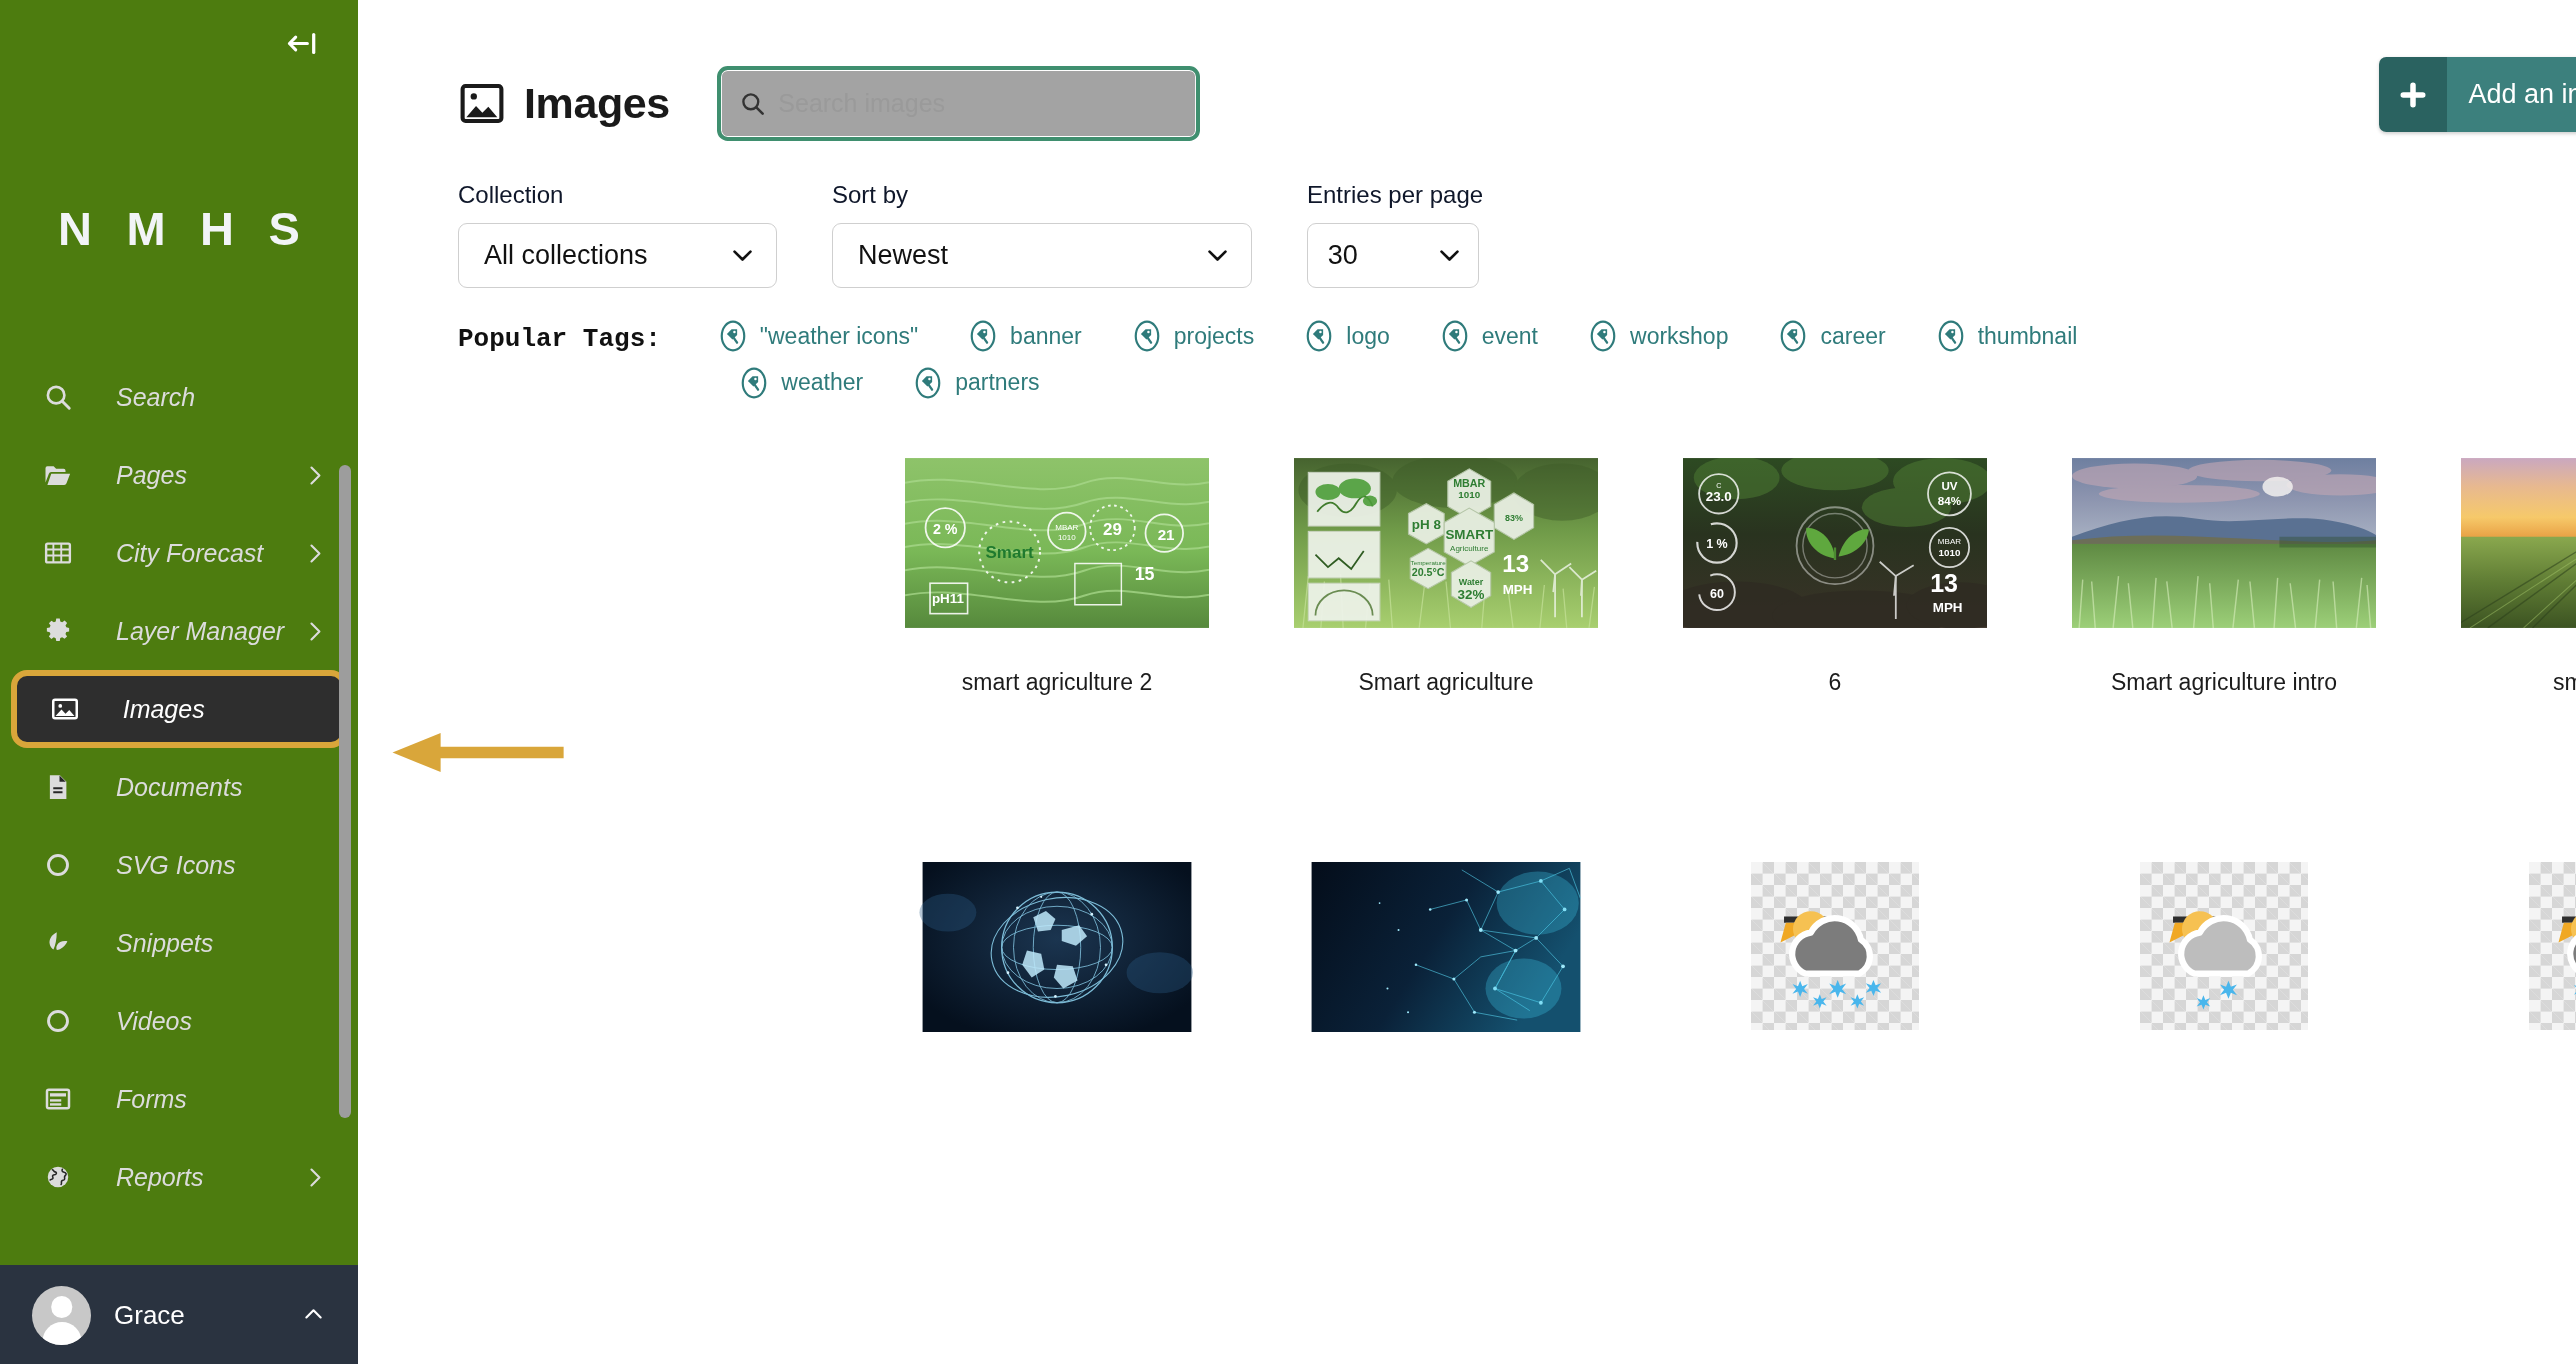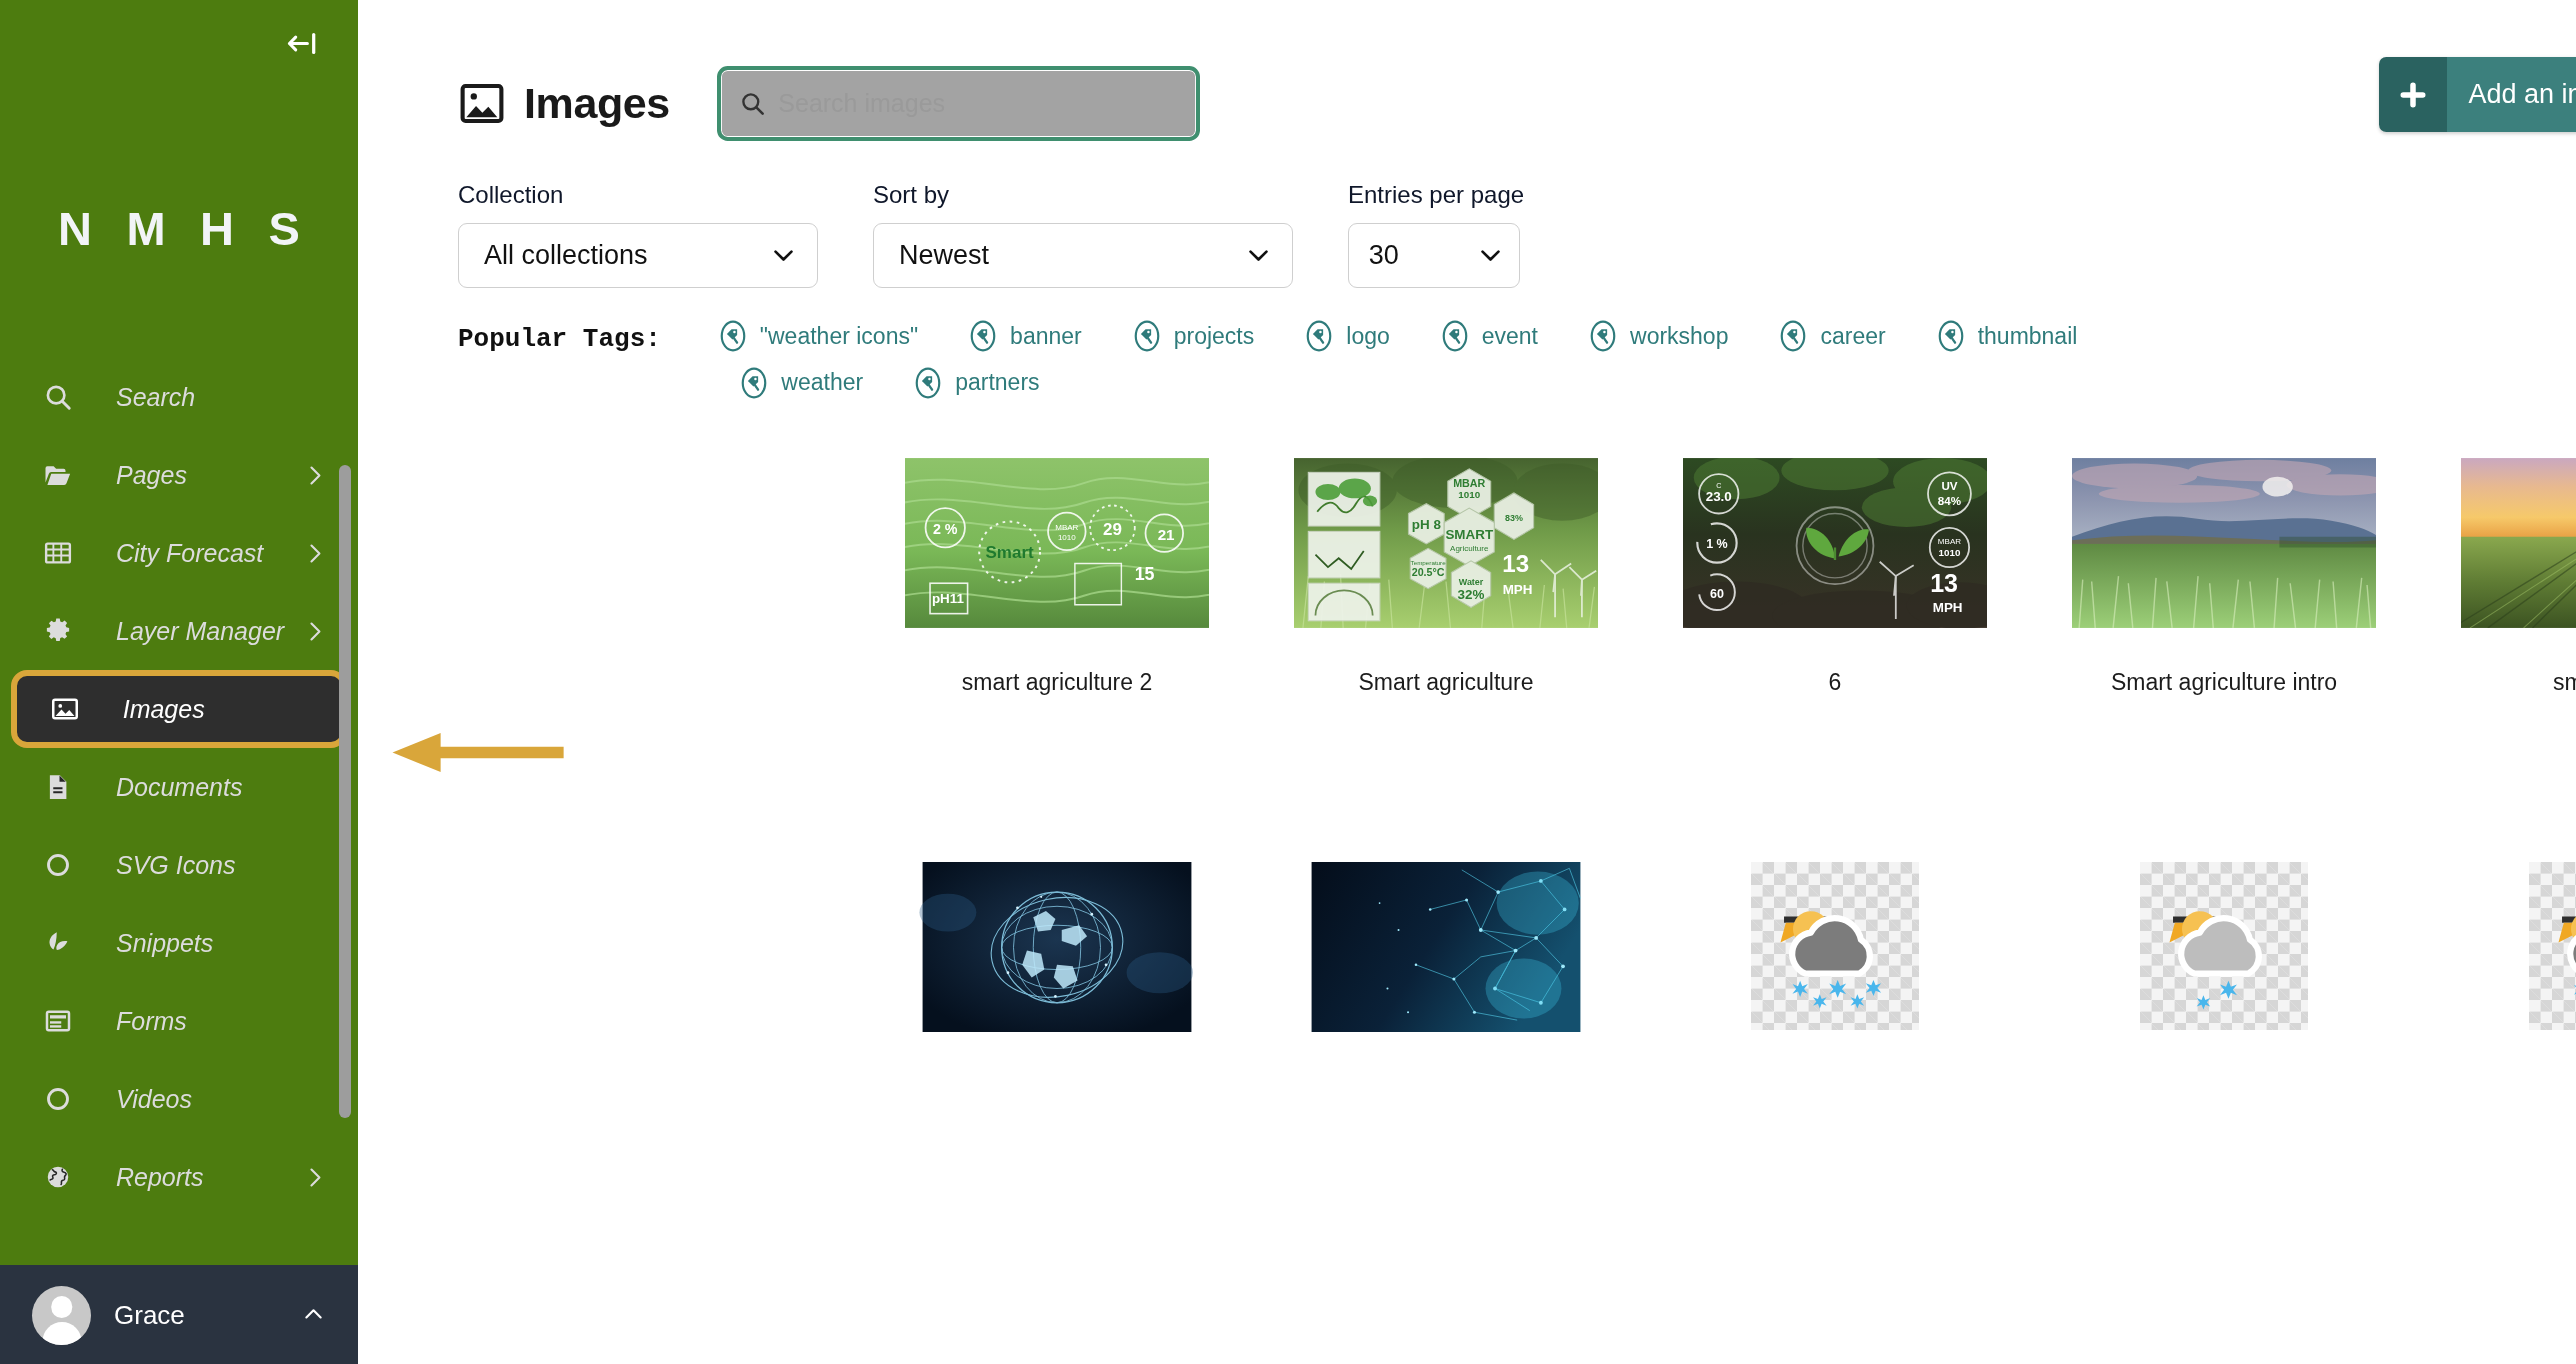--- a/index.html
+++ b/index.html
@@ -149,21 +149,21 @@
   .filters { display: flex; padding: 29px 0 0 100px; gap: 0; }
   .fgroup { margin-right: 55px; }
   .fgroup.epp { margin-right: 0; }
   .flabel { font-size: 24px; color: #0f172a; margin-bottom: 14.3px; }
   .fselect {
     height: 65px; border: 1.8px solid #cfcfcf; border-radius: 9px;
     background: #fff; display: flex; align-items: center;
     justify-content: space-between; padding: 0 21.5px 0 25px;
     font-size: 27px; color: #111; cursor: pointer;
   }
-  .fselect.collection { width: 360px; }
+  .fselect.collection { width: 319px; }
   .fselect.sortby { width: 420px; }
   .fselect.entries { width: 172px; padding: 0 16px 0 19.7px; }
   .fselect .cv { width: 25px; height: 25px; margin-left: 16px; flex:0 0 25px;
     display:flex;align-items:center;justify-content:center;}
 
   
   .tags-row {
     display: flex; align-items: flex-start;
     padding: 30px 0 0 100px;
   }
@@ -325,36 +325,36 @@
               <path d="M11 3.4c-4.5 2.3-6.4 6-5.6 9.6.4 2 1.8 3.6 3 4.1 1.5-3.2 2.6-8 2.6-13.7z"></path>
               <path d="M19.5 10.5c-3.9-.6-6.9.7-8.2 3-.8 1.4-.8 3.1-.2 4.1 3.2-.4 6.9-3.3 8.4-7.1z"></path>
             </svg>
         </span>
         <span class="lbl">Snippets</span>
       </div>
 
       <div class="nav-item">
         <span class="ico">
           <svg width="30" height="30" viewBox="0 0 24 24">
+              <circle cx="12" cy="12" r="7.6" stroke="#dcdcdc" stroke-width="2.3" fill="none"></circle>
+            </svg>
+        </span>
+        <span class="lbl">Videos</span>
+      </div>
+
+      <div class="nav-item">
+        <span class="ico">
+          <svg width="30" height="30" viewBox="0 0 24 24">
               <rect x="3.2" y="4.6" width="17.6" height="14.8" rx="1.4" stroke="#dcdcdc" stroke-width="2" fill="none"></rect>
               <rect x="5.6" y="7.4" width="12.8" height="2.6" fill="#dcdcdc"></rect>
               <rect x="5.6" y="12.2" width="9" height="1.9" fill="#dcdcdc"></rect>
               <rect x="5.6" y="15.4" width="9" height="1.9" fill="#dcdcdc"></rect>
             </svg>
         </span>
         <span class="lbl">Forms</span>
-      </div>
-
-      <div class="nav-item">
-        <span class="ico">
-          <svg width="30" height="30" viewBox="0 0 24 24">
-              <circle cx="12" cy="12" r="7.6" stroke="#dcdcdc" stroke-width="2.3" fill="none"></circle>
-            </svg>
-        </span>
-        <span class="lbl">Videos</span>
       </div>
 
       <div class="nav-item">
         <span class="ico">
           <svg width="30" height="30" viewBox="0 0 24 24">
               <circle cx="12" cy="12" r="8.2" fill="#dcdcdc"></circle>
               <path d="M7.5 6.2c1.3.4 1.1 1.6 2.2 1.7 1 .1 1.4 1.2.6 1.9-.8.7-2.2.2-2.6 1.2-.3.8.6 1.4.2 2.2-.3.7-1.6.5-2.2 1.2M15.5 5.8c-.6 1-.1 2 .8 2.2 1 .2 2 .4 2.2 1.4.2 1-.9 1.3-1.2 2.2-.3 1 .4 1.7-.2 2.5-.6.8-1.9.4-2.3 1.4-.3.9.4 1.8-.3 2.4" stroke="#262626" stroke-width="1.25" fill="none" stroke-linecap="round"></path>
             </svg>
         </span>
         <span class="lbl">Reports</span>

